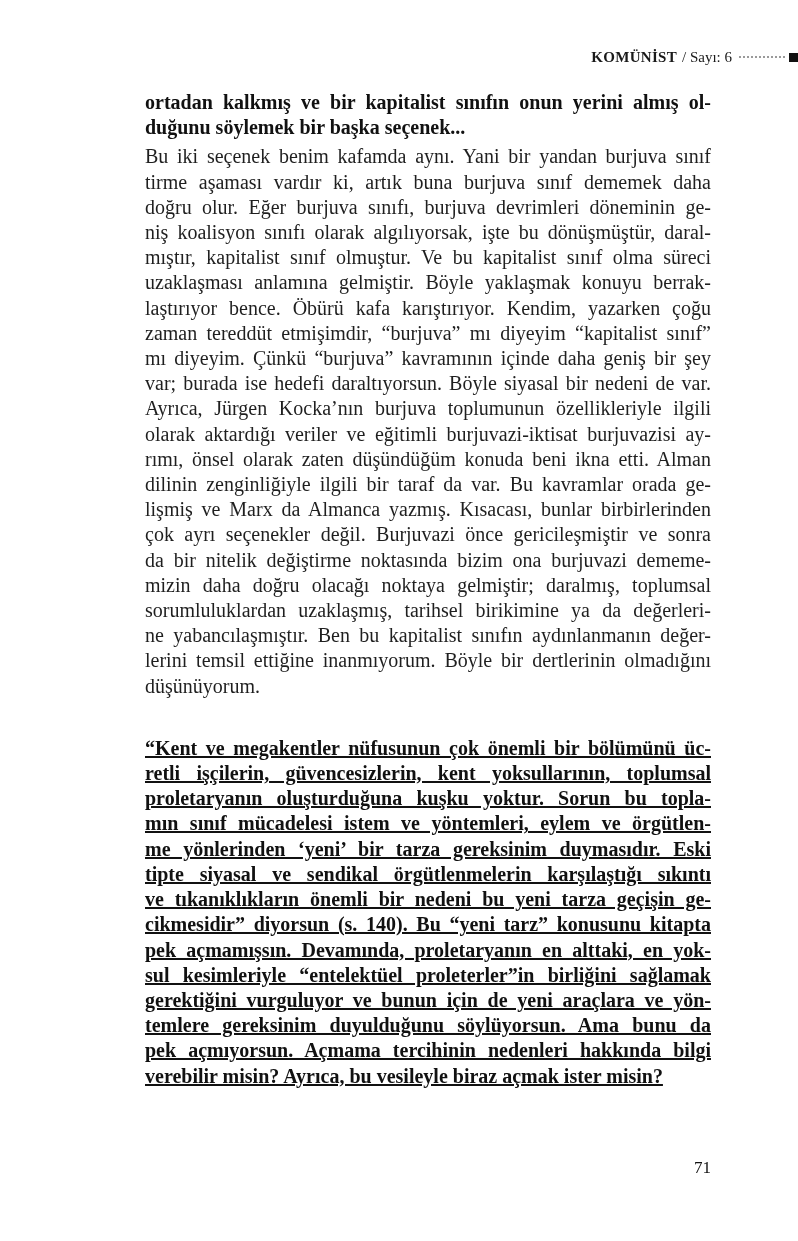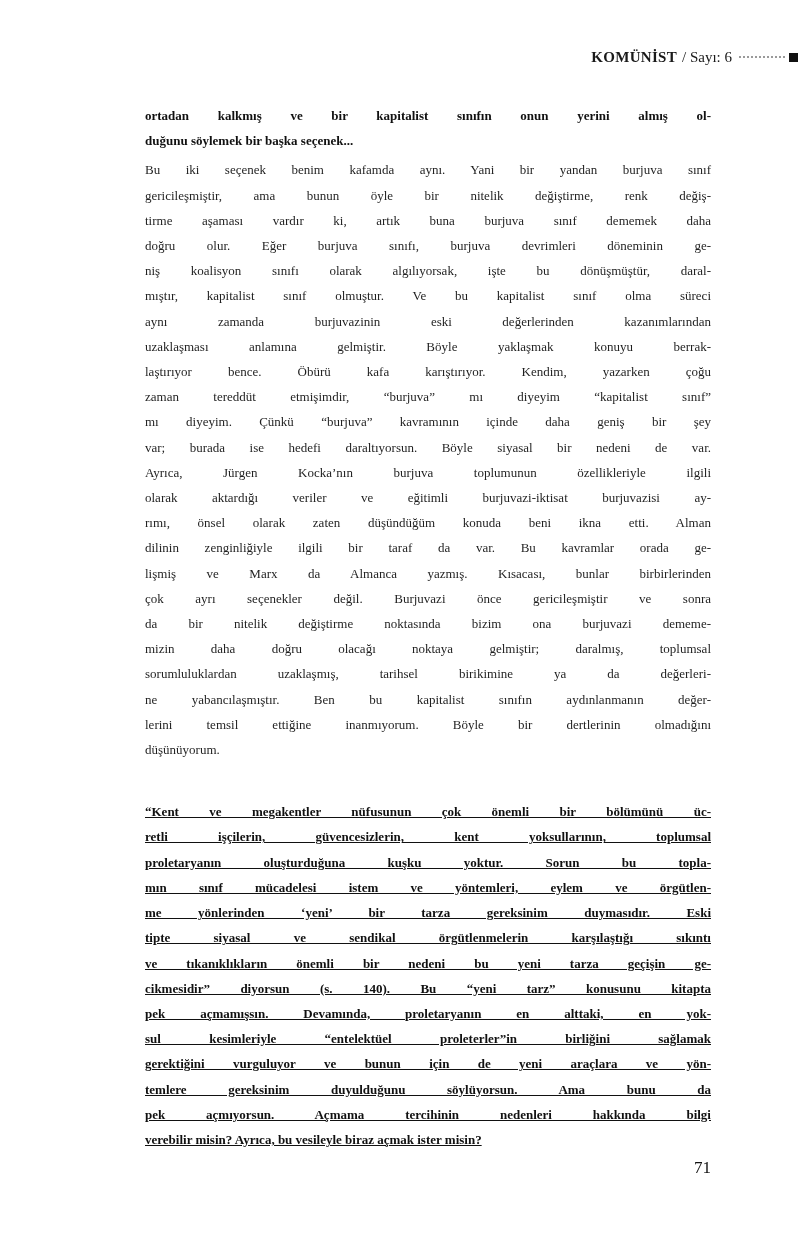--- a/index.html
+++ b/index.html
@@ -45,24 +45,24 @@
     margin: 0 4px 0 7px;
   }
   .header .square {
     display: inline-block;
     width: 9px;
     height: 9px;
     background: #111111;
   }
   .body-text {
     position: absolute;
-    top: 103px;
+    top: 90px;
     left: 145px;
     width: 566px;
-    font-size: 13px;
+    font-size: 20px;
   }
   .para {
     margin: 0;
     line-height: 25.2px;
   }
   .para.gap-small { margin-top: 4px; }
   .para.gap-large { margin-top: 37px; text-decoration: underline; }
   .para.bold { font-weight: bold; color: #111111; }
   .para.regular { font-weight: normal; color: #1f1f1f; }
   .line {
@@ -97,26 +97,24 @@
     <span class="square"></span>
   </header>
 
   <main class="body-text" id="body-text">
       <p class="para bold">
         <span class="line">ortadan kalkmış ve bir kapitalist sınıfın onun yerini almış ol-</span>
         <span class="line last">duğunu söylemek bir başka seçenek...</span>
       </p>
       <p class="para regular gap-small">
         <span class="line">Bu iki seçenek benim kafamda aynı. Yani bir yandan burjuva sınıf</span>
-        <span class="line">gericileşmiştir, ama bunun öyle bir nitelik değiştirme, renk değiş-</span>
         <span class="line">tirme aşaması vardır ki, artık buna burjuva sınıf dememek daha</span>
         <span class="line">doğru olur. Eğer burjuva sınıfı, burjuva devrimleri döneminin ge-</span>
         <span class="line">niş koalisyon sınıfı olarak algılıyorsak, işte bu dönüşmüştür, daral-</span>
         <span class="line">mıştır, kapitalist sınıf olmuştur. Ve bu kapitalist sınıf olma süreci</span>
-        <span class="line">aynı zamanda burjuvazinin eski değerlerinden kazanımlarından</span>
         <span class="line">uzaklaşması anlamına gelmiştir. Böyle yaklaşmak konuyu berrak-</span>
         <span class="line">laştırıyor bence. Öbürü kafa karıştırıyor. Kendim, yazarken çoğu</span>
         <span class="line">zaman tereddüt etmişimdir, “burjuva” mı diyeyim “kapitalist sınıf”</span>
         <span class="line">mı diyeyim. Çünkü “burjuva” kavramının içinde daha geniş bir şey</span>
         <span class="line">var; burada ise hedefi daraltıyorsun. Böyle siyasal bir nedeni de var.</span>
         <span class="line">Ayrıca, Jürgen Kocka’nın burjuva toplumunun özellikleriyle ilgili</span>
         <span class="line">olarak aktardığı veriler ve eğitimli burjuvazi-iktisat burjuvazisi ay-</span>
         <span class="line">rımı, önsel olarak zaten düşündüğüm konuda beni ikna etti. Alman</span>
         <span class="line">dilinin zenginliğiyle ilgili bir taraf da var. Bu kavramlar orada ge-</span>
         <span class="line">lişmiş ve Marx da Almanca yazmış. Kısacası, bunlar birbirlerinden</span>

